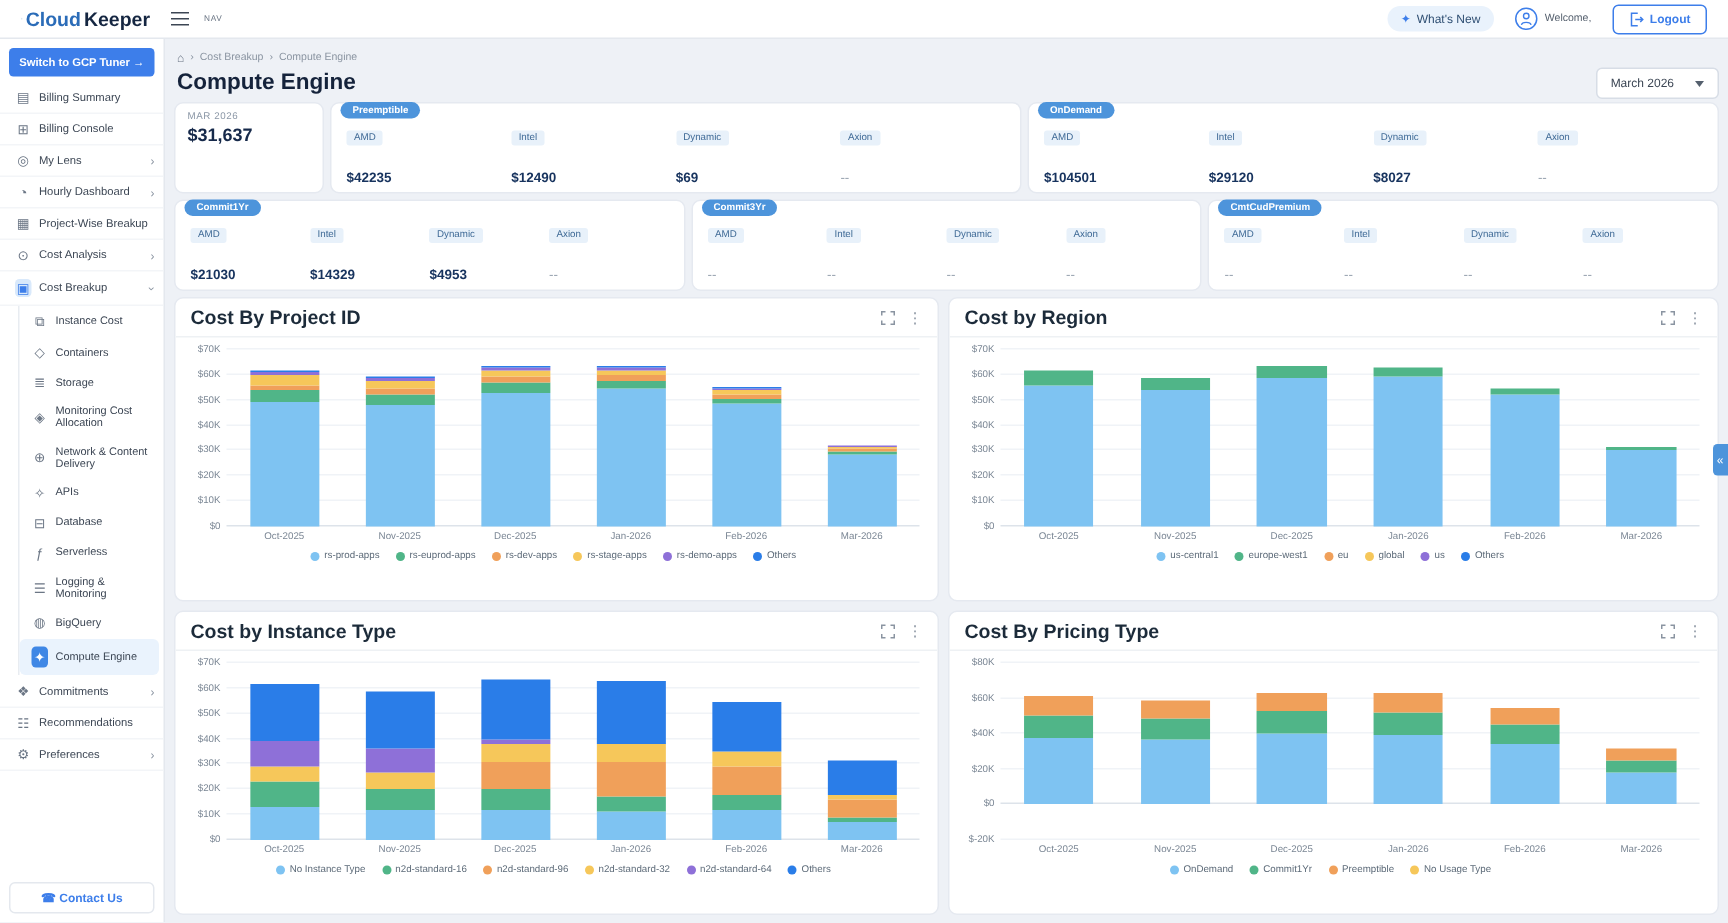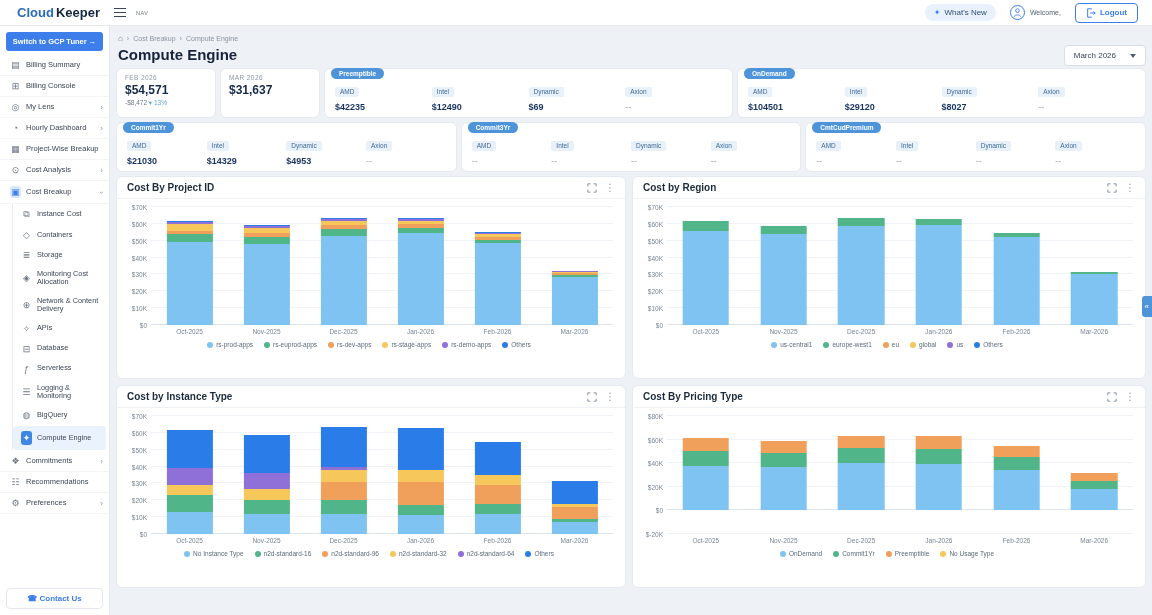--- a/index.html
+++ b/index.html
@@ -69,27 +69,27 @@
   .sc-delta .pct-down { color:#5fa8d3; }
   .sc-delta .pct-up { color:#e6683c; }
 
   .grp-card { background:#fff; border:1px solid #e5e9f0; border-radius:6px; position:relative;
     flex:1; padding:11px 10px 5px 10px; display:flex; }
   .grp-badge { position:absolute; top:-1px; left:6px; background:#4d94db; color:#fff; font-size:6.5px;
     font-weight:bold; padding:2px 8px; border-radius:8px; }
   .grp-col { flex:1; }
   .chip { display:inline-block; background:#e8f1fa; color:#3f6a96; font-size:6.5px; padding:1.5px 5px;
     border-radius:2px; }
-  .grp-val { font-size:9px; font-weight:bold; color:#17335e; margin-top:4px; }
+  .grp-val { font-size:9px; font-weight:bold; color:#17335e; margin-top:15px; }
   .grp-val.dash { color:#9aa5b1; font-weight:normal; }
 
   .charts-grid { display:grid; grid-template-columns:510px 1fr; gap:6px; }
   .chart-card { background:#fff; border:1px solid #e5e9f0; border-radius:6px; height:203px; overflow:hidden; }
   .chart-head { display:flex; align-items:center; padding:5px 10px; border-bottom:1px solid #eef1f4; }
-  .chart-title { font-size:10px; font-weight:bold; color:#1c2b3a; }
+  .chart-title { font-size:13px; font-weight:bold; color:#1c2b3a; }
   .chart-icons { margin-left:auto; display:flex; align-items:center; gap:8px; }
   .kebab { color:#8a94a1; font-size:10px; cursor:pointer; }
   .expand { cursor:pointer; display:flex; }
   .chart-body { padding:8px 12px 0 8px; }
   .axis-plot { display:flex; }
   .yaxis { width:26px; position:relative; height:118px; flex:none; }
   .ytick { position:absolute; right:4px; transform:translateY(50%); font-size:6.5px; color:#7a8694; }
   .plot { flex:1; position:relative; height:118px; }
   .gridline { position:absolute; left:0; right:0; height:1px; background:#f0f3f7; }
   .gridline.zero { background:#dde3ea; }
@@ -262,25 +262,20 @@
     <div class="title-row">
       <div class="page-title">Compute Engine</div>
       <div class="month-sel">
         <span>March 2026</span>
         <span class="caret"></span>
       </div>
     </div>
 
     <div class="cards-row" id="cards-row1">
         <div class="sum-card">
-          <div class="sc-label">FEB 2026</div>
-          <div class="sc-value">$54,571</div>
-          <div class="sc-delta"><span>-$8,472 </span><span class="pct-down">▾ 13%</span></div>
-        </div>
-        <div class="sum-card">
           <div class="sc-label">MAR 2026</div>
           <div class="sc-value">$31,637</div>
           <div class="sc-delta"></div>
         </div>
         <div class="grp-card">
           <div class="grp-badge">Preemptible</div>
           <div class="grp-col"><span class="chip">AMD</span><div class="grp-val">$42235</div></div>
           <div class="grp-col"><span class="chip">Intel</span><div class="grp-val">$12490</div></div>
           <div class="grp-col"><span class="chip">Dynamic</span><div class="grp-val">$69</div></div>
           <div class="grp-col"><span class="chip">Axion</span><div class="grp-val dash">--</div></div>

